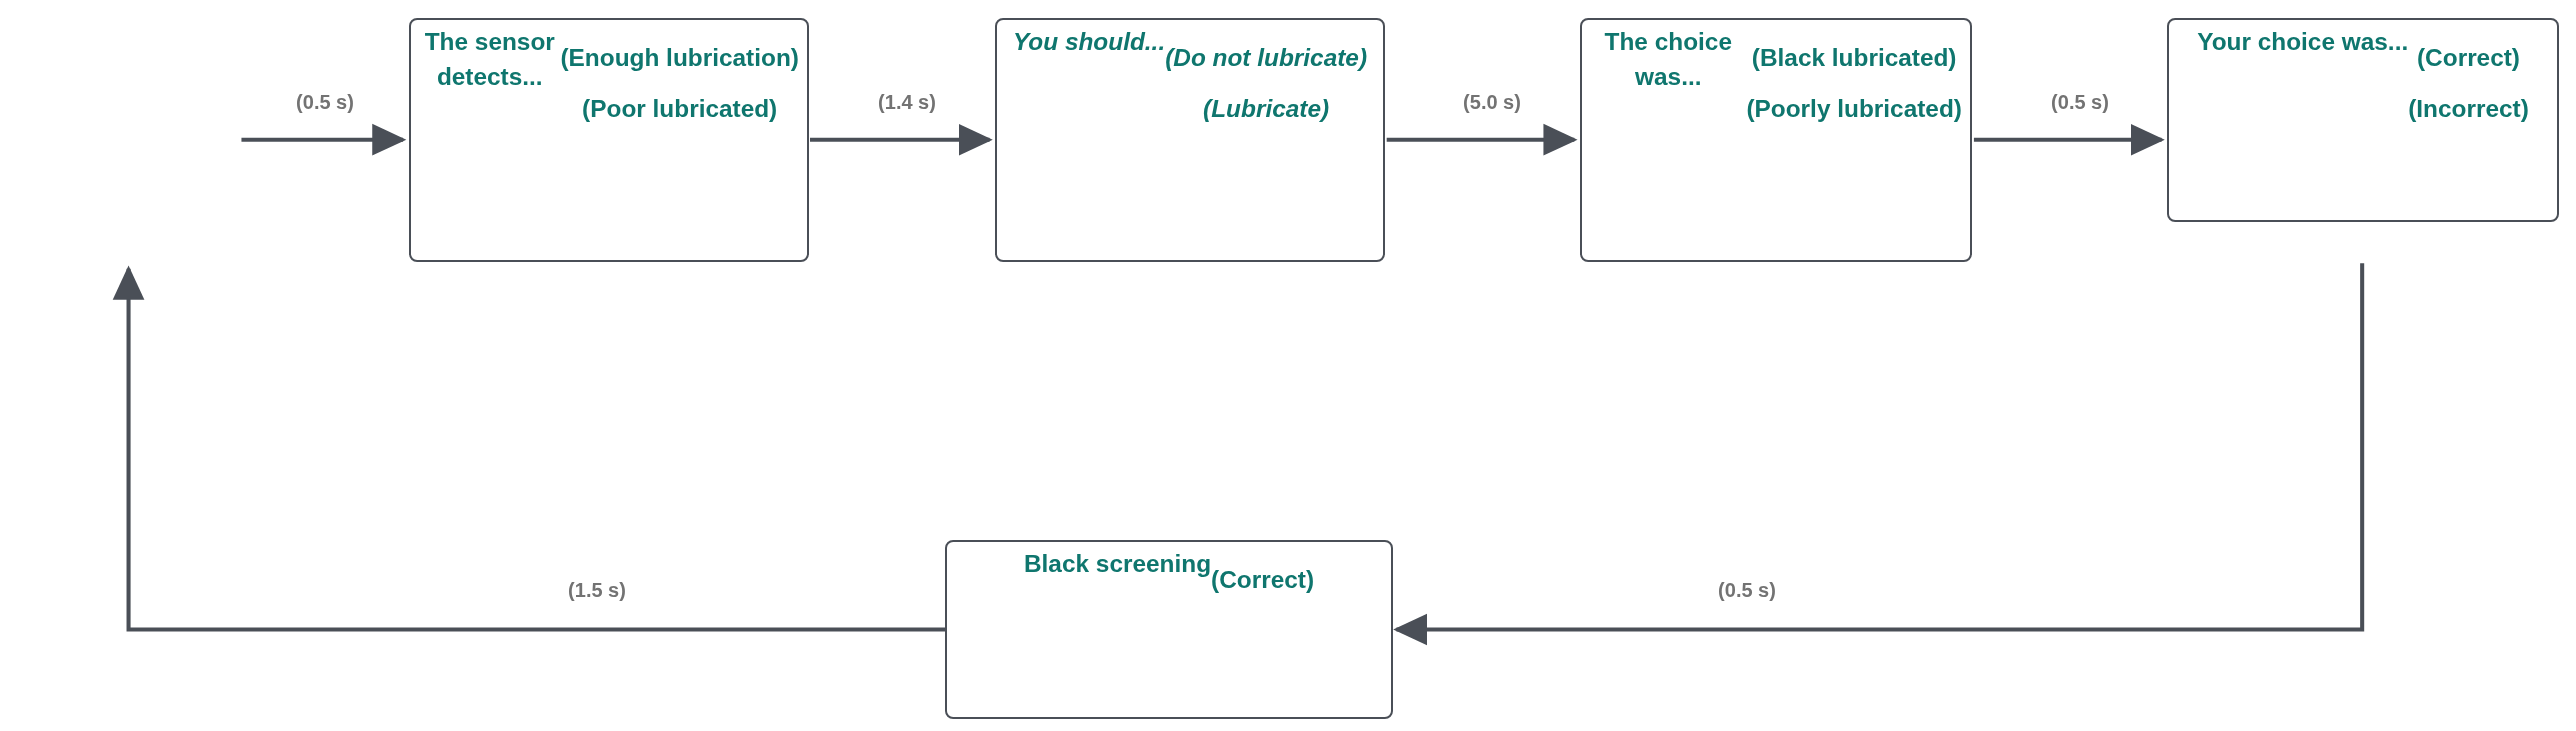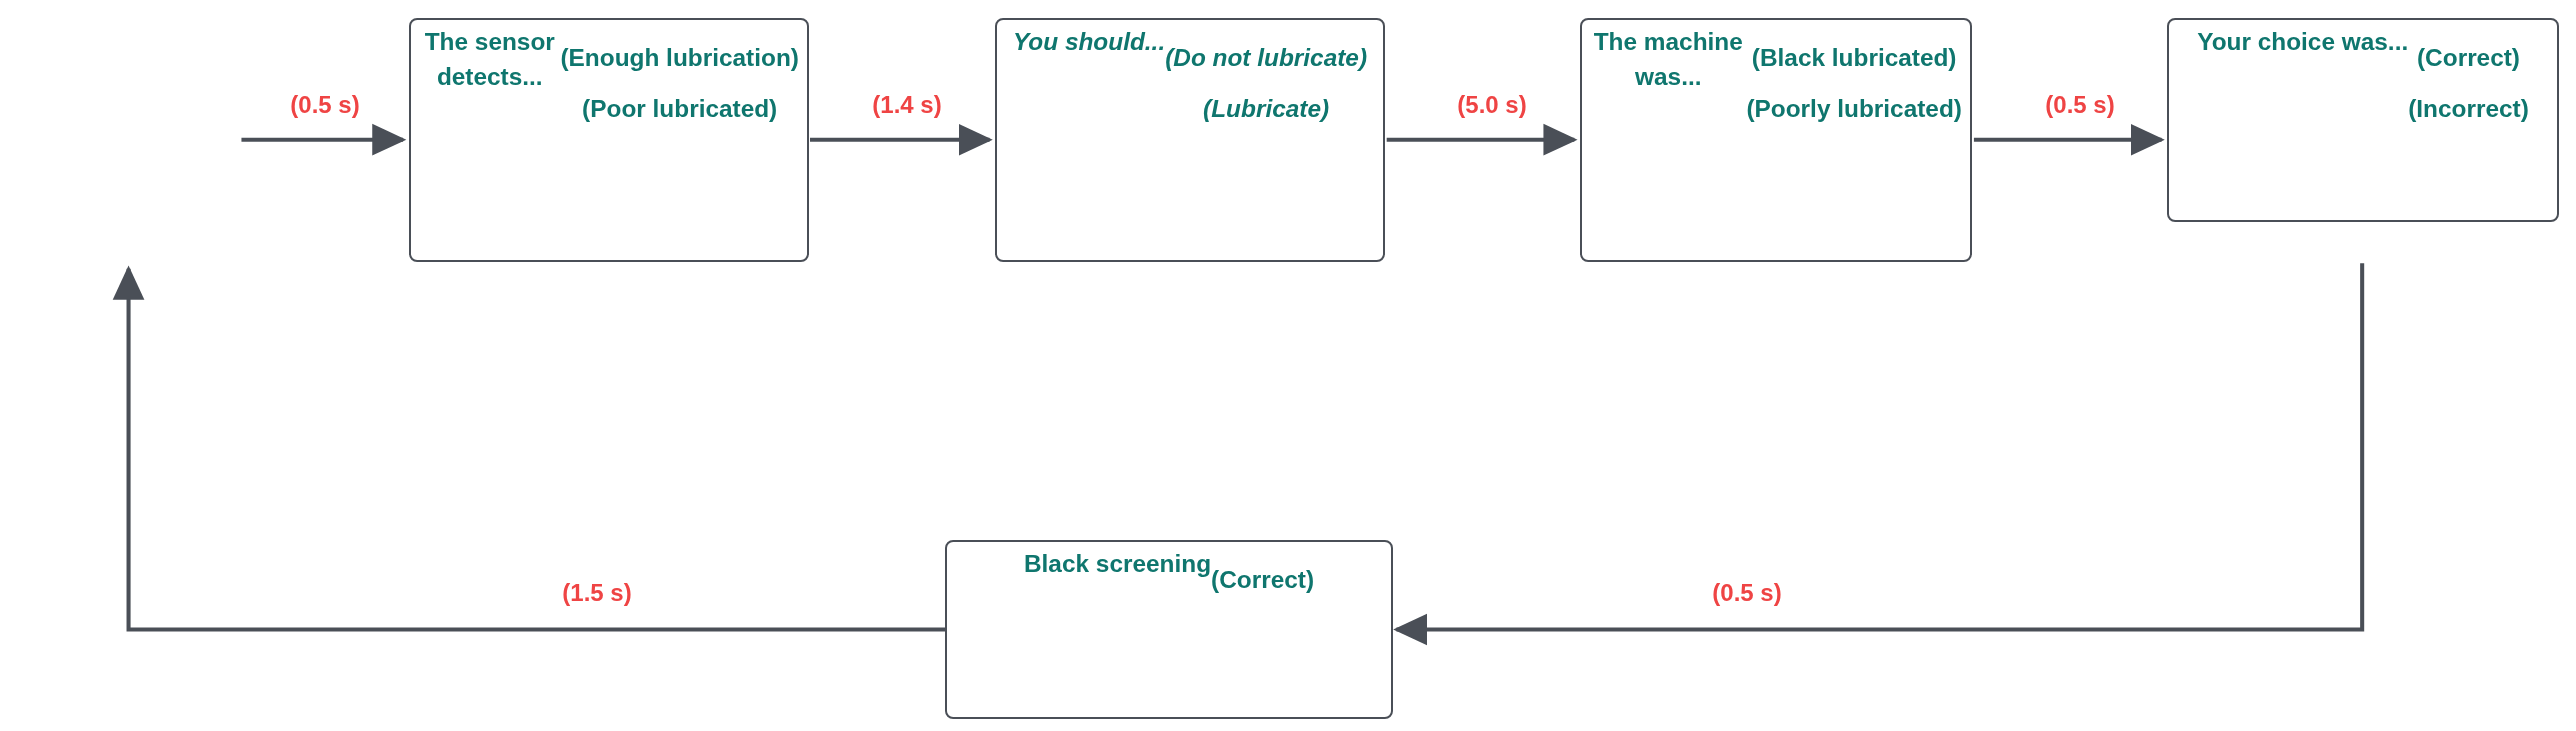--- a/index.html
+++ b/index.html
@@ -34,23 +34,23 @@
   }
   .node .title{ display:block; }
   .node .opts{ display:block; }
   .node .opt{ display:block; white-space:nowrap;margin-top:16px; }
   .node.two-part .title{ margin-bottom:32.5px; }
   .node.simple .line{ display:block; white-space:nowrap; }
 
   
   .edge-label{
     position:absolute;
-    color:#ef4444;
+    color:#737373;
     font-weight:bold;
-    font-size:24px;
+    font-size:20px;
     white-space:nowrap;
     text-align:center;
   }
 
   
   #wires{
     position:absolute;
     left:0; top:0;
     width:2576px;
     height:731px;
@@ -93,21 +93,21 @@
 
   <div class="node two-part" style="left:995px; top:18px; width:390px; height:244px;font-style:italic;">
     <span class="title">You should...</span>
     <span class="opts">
       <span class="opt">(Do not lubricate)</span>
       <span class="opt">(Lubricate)</span>
     </span>
   </div>
 
   <div class="node two-part" style="left:1580px; top:18px; width:392px; height:244px;">
-    <span class="title">The machine was...</span>
+    <span class="title">The choice was...</span>
     <span class="opts">
       <span class="opt">(Black lubricated)</span>
       <span class="opt">(Poorly lubricated)</span>
     </span>
   </div>
 
   <div class="node two-part" style="left:2167px; top:18px; width:392px; height:204px;">
     <span class="title">Your choice was...</span>
     <span class="opts">
       <span class="opt">(Correct)</span>

